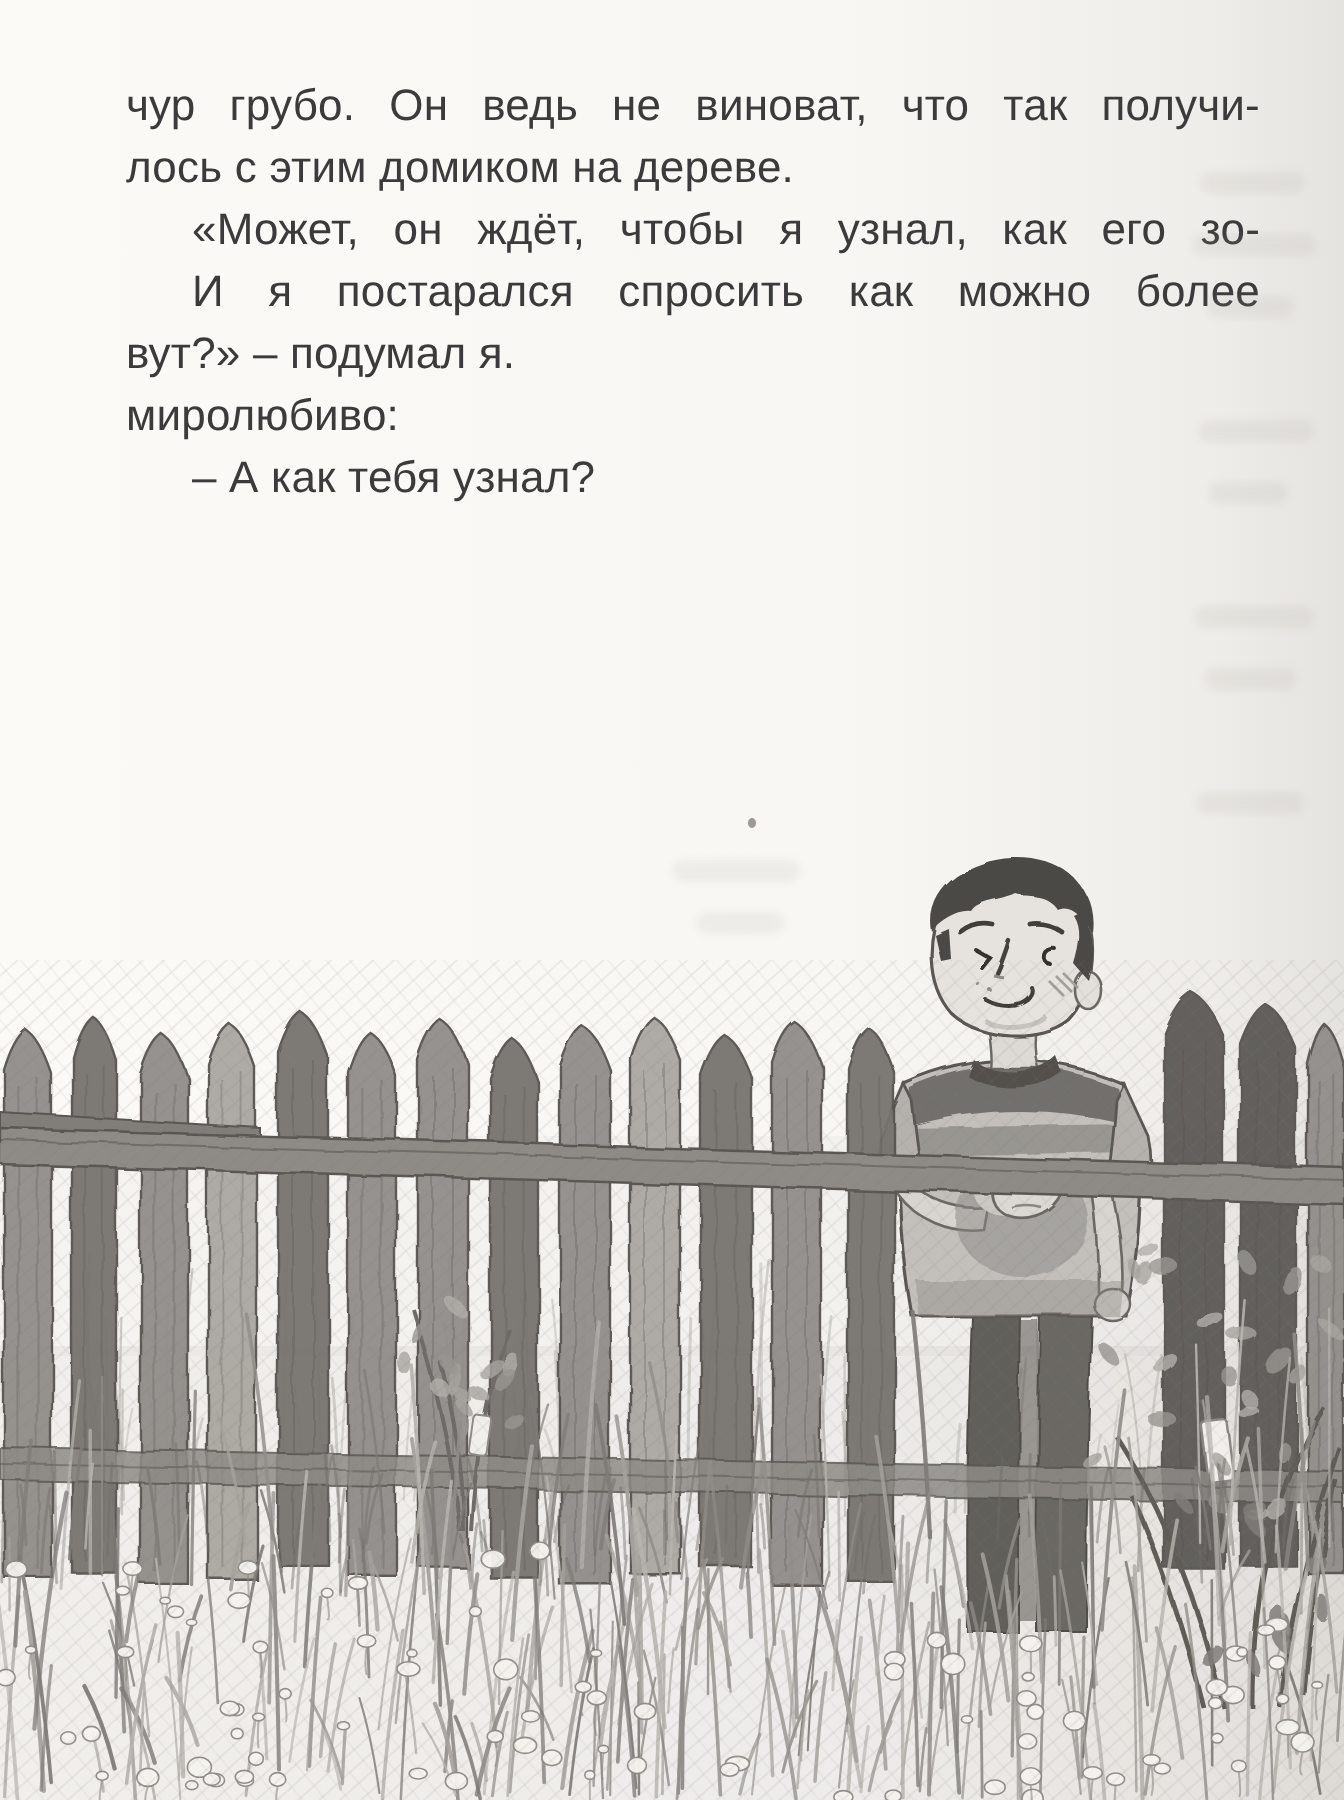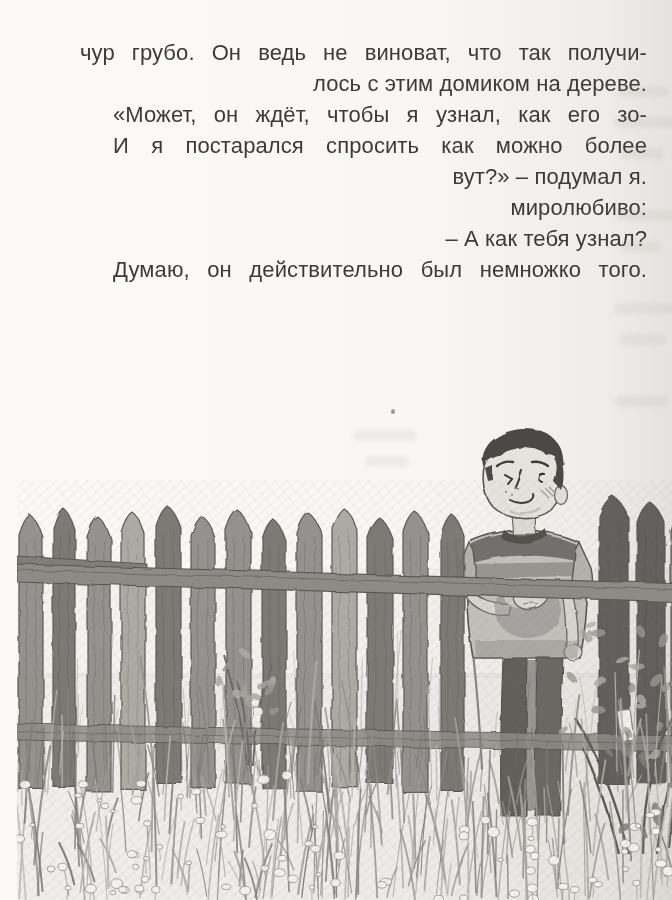--- a/index.html
+++ b/index.html
@@ -1,27 +1,27 @@
 <!DOCTYPE html>
 <html><head>
 <meta charset="utf-8">
 <style>
   html,body{margin:0;padding:0;}
   body{
     width:672px;height:900px;overflow:hidden;position:relative;
     background:linear-gradient(90deg,#fbfaf7 0%,#f8f7f4 62%,#efede9 90%,#e5e3df 100%);
     font-family:"Liberation Sans",sans-serif;
   }
-  .page{position:absolute;inset:0;margin-left:17px;}
+  .page{position:absolute;inset:0;}
   .text-block{
     position:absolute;left:63px;top:37px;width:567px;
     font-size:22px;line-height:31px;color:#3b3b3b;
     letter-spacing:0.1px;
   }
-  .line{min-height:31px;text-align:right;}
+  .line{min-height:31px;text-align:left;}
   .line.j{text-align:justify;text-align-last:justify;}
   .line.in{text-indent:33px;}
   .ghost{
     position:absolute;height:11px;border-radius:6px;
     background:#9a978f;opacity:0.12;filter:blur(2px);
   }
   .speck{
     position:absolute;left:374px;top:409px;width:4px;height:5px;
     border-radius:50%;background:#6b6864;opacity:0.65;
   }
@@ -33,21 +33,20 @@
 <div class="page">
 
   <div class="text-block" id="textBlock">
       <div class="line j">чур грубо. Он ведь не виноват, что так получи-</div>
       <div class="line">лось с этим домиком на дереве.</div>
       <div class="line j in">«Может, он ждёт, чтобы я узнал, как его зо-</div>
       <div class="line j in">И я постарался спросить как можно более</div>
       <div class="line">вут?» – подумал я.</div>
       <div class="line">миролюбиво:</div>
       <div class="line in">– А как тебя узнал?</div>
-      <div class="line j in">Думаю, он действительно был немножко того.</div>
     </div>
 
   <div id="ghosts">
       <div class="ghost" style="left: 600px; top: 86px; width: 52px;"></div>
       <div class="ghost" style="left: 596px; top: 117px; width: 62px;"></div>
       <div class="ghost" style="left: 603px; top: 148px; width: 44px;"></div>
       <div class="ghost" style="left: 599px; top: 210px; width: 58px;"></div>
       <div class="ghost" style="left: 604px; top: 241px; width: 40px;"></div>
       <div class="ghost" style="left: 597px; top: 303px; width: 60px;"></div>
       <div class="ghost" style="left: 602px; top: 334px; width: 46px;"></div>

